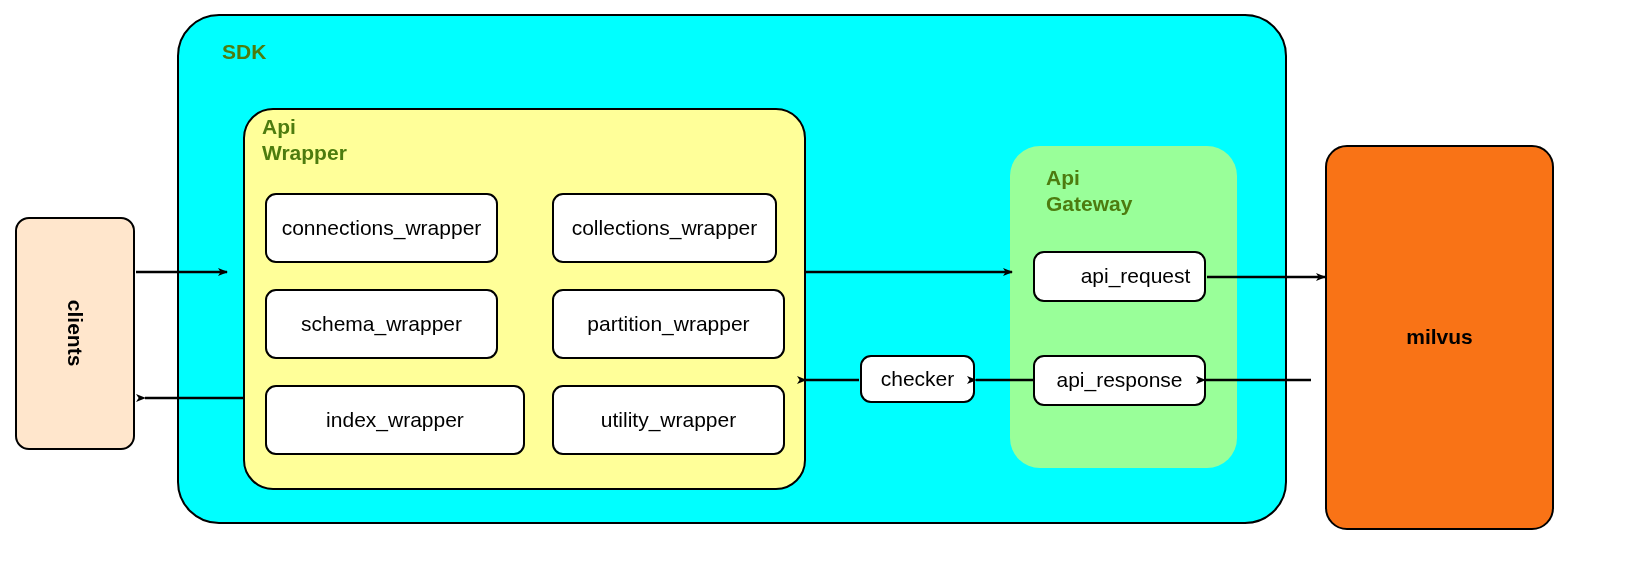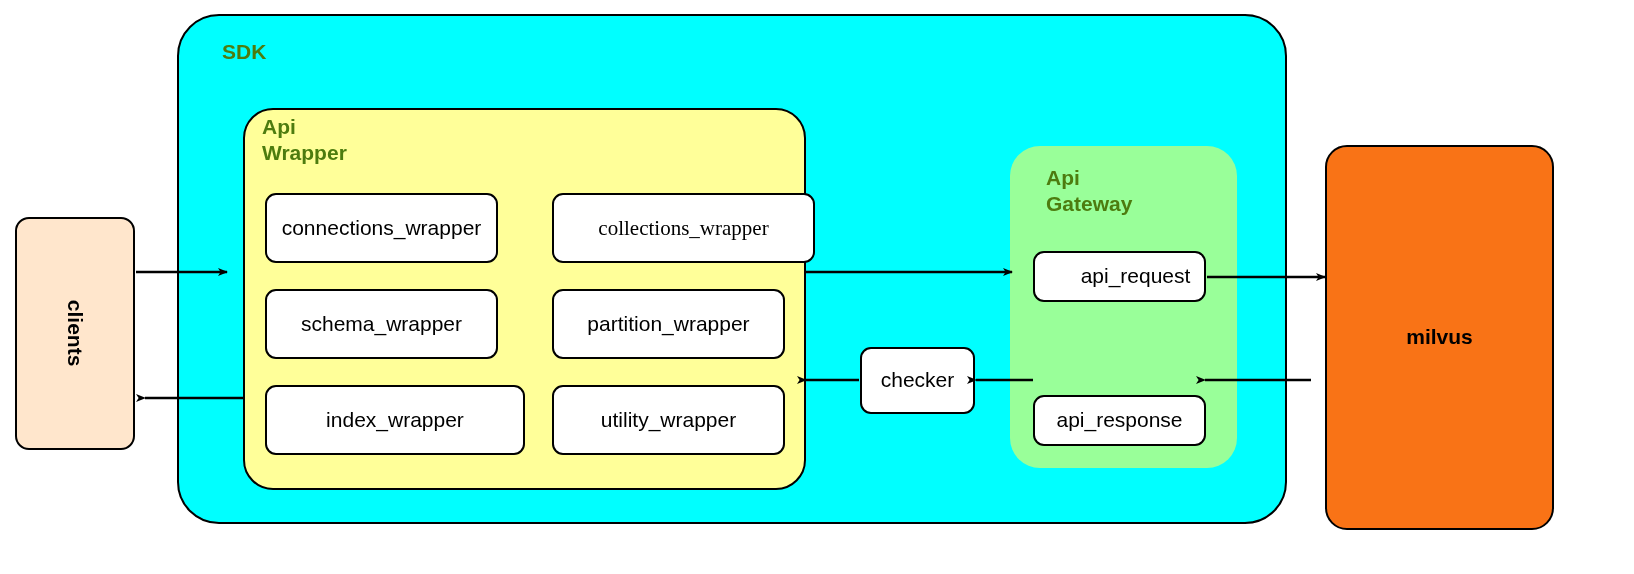--- a/index.html
+++ b/index.html
@@ -96,30 +96,30 @@
 
   
   .leaf {
     background: #ffffff;
     border: 2px solid #000000;
     border-radius: 11px;
     font-size: 21px;
   }
 
   #connections-wrapper { left: 265px; top: 193px; width: 233px; height: 70px; }
-  #collections-wrapper { left: 552px; top: 193px; width: 263px; height: 70px; font-family: Liberation Serif, serif; }
+  #collections-wrapper { left: 552px; top: 193px; width: 225px; height: 70px; }
   #schema-wrapper      { left: 265px; top: 289px; width: 233px; height: 70px; }
   #partition-wrapper   { left: 552px; top: 289px; width: 233px; height: 70px; }
   #index-wrapper       { left: 265px; top: 385px; width: 260px; height: 70px; }
   #utility-wrapper     { left: 552px; top: 385px; width: 233px; height: 70px; text-align: center; }
 
   #api-request  { left: 1033px; top: 251px; width: 173px; height: 51px; padding-left: 32px; }
-  #api-response { left: 1033px; top: 355px; width: 173px; height: 51px; margin-top: 40px; }
-
-  #checker { left: 860px; top: 347px; width: 115px; height: 67px; }
+  #api-response { left: 1033px; top: 355px; width: 173px; height: 51px; }
+
+  #checker { left: 860px; top: 355px; width: 115px; height: 48px; }
 
   
   #clients-box {
     left: 15px;
     top: 217px;
     width: 120px;
     height: 233px;
     background: #ffe6cc;
     border: 2px solid #000000;
     border-radius: 14px;

